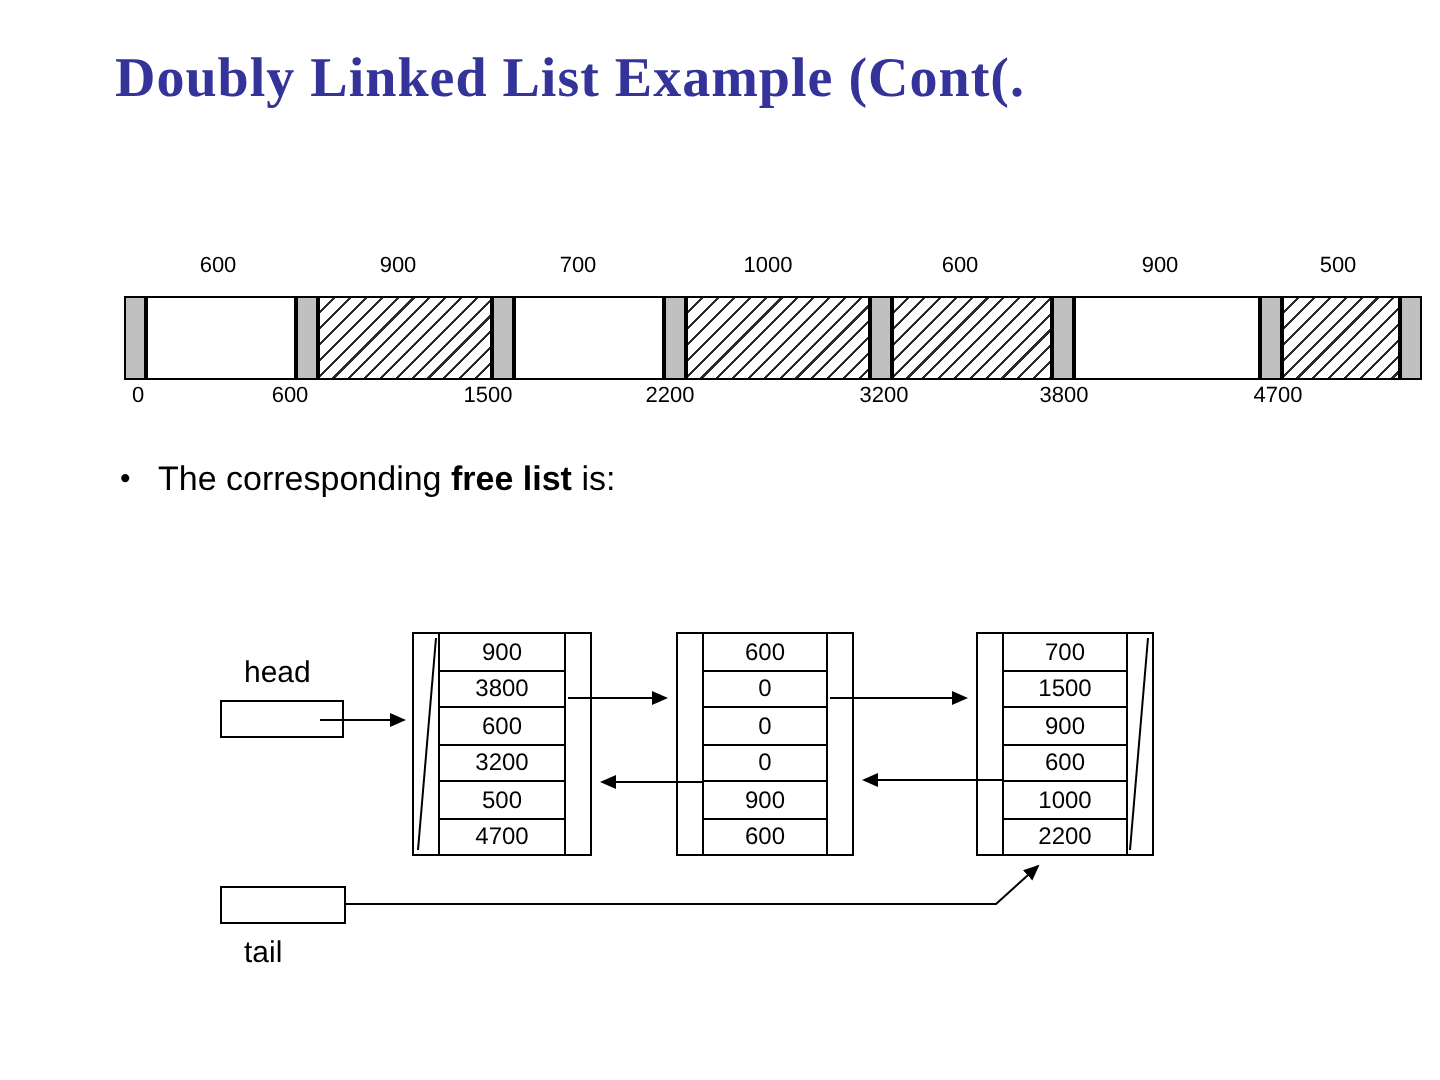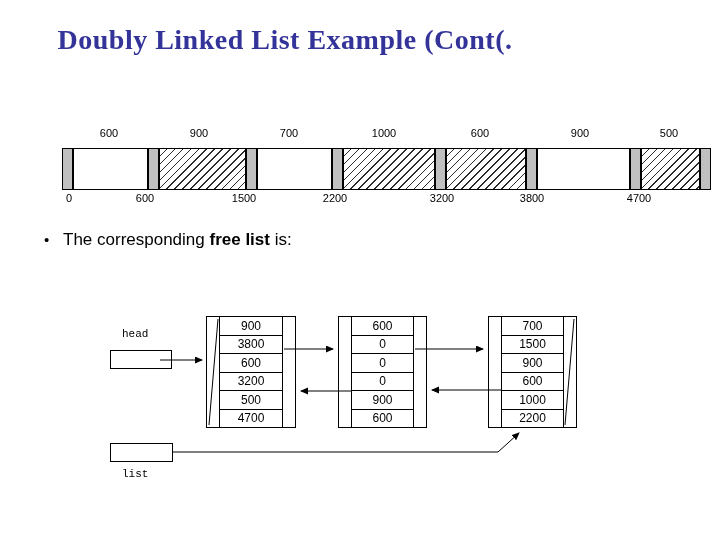--- a/index.html
+++ b/index.html
@@ -31,21 +31,21 @@
   }
   .mm-seg{
     position:absolute;top:0;height:42px;background:#fff;
     border:1px solid #000;box-sizing:border-box;
   }
   .mm-seg.allocated{
     background:repeating-linear-gradient(135deg,
       #ffffff 0px,#ffffff 4.5px,#2a2a2a 4.5px,#2a2a2a 5.6px);
   }
   
-  .small-label{position:absolute;font-size:11px;white-space:nowrap;font-family:Liberation Mono, monospace;}
+  .small-label{position:absolute;font-size:15px;white-space:nowrap;}
   .ptr-box{
     position:absolute;width:62px;height:19px;border:1px solid #000;
     background:#fff;box-sizing:border-box;
   }
   .fl-node{
     position:absolute;top:316px;height:112px;border:1px solid #000;
     background:#fff;box-sizing:border-box;
   }
   .fl-col{position:absolute;top:0;bottom:0;width:12px;}
   .fl-col.prev{left:0;border-right:1px solid #000;}
@@ -97,29 +97,29 @@
 
     <span class="mm-bot-label" style="left:7px">0</span>
     <span class="mm-bot-label" style="left:83px">600</span>
     <span class="mm-bot-label" style="left:182px">1500</span>
     <span class="mm-bot-label" style="left:273px">2200</span>
     <span class="mm-bot-label" style="left:380px">3200</span>
     <span class="mm-bot-label" style="left:470px">3800</span>
     <span class="mm-bot-label" style="left:577px">4700</span>
   </div>
 
-  <div class="bullet" style="top:228px;">
+  <div class="bullet" style="top:228px;margin-left:16px;">
     <span class="dot">•</span><span>The corresponding </span><b>free list</b><span> is:</span>
   </div>
 
   <span class="small-label" style="left:122px;top:328px;">head</span>
   <div class="ptr-box" style="left:110px;top:350px;"></div>
 
   <div class="ptr-box" style="left:110px;top:443px;width:63px;"></div>
-  <span class="small-label" style="left:122px;top:468px;">list</span>
+  <span class="small-label" style="left:122px;top:468px;">tail</span>
 
   <div class="fl-node" style="left:206px;width:90px;">
     <div class="fl-col prev"></div>
     <div class="fl-vals">
       <div class="fl-row">900</div>
       <div class="fl-row">3800</div>
       <div class="fl-row">600</div>
       <div class="fl-row">3200</div>
       <div class="fl-row">500</div>
       <div class="fl-row">4700</div>

